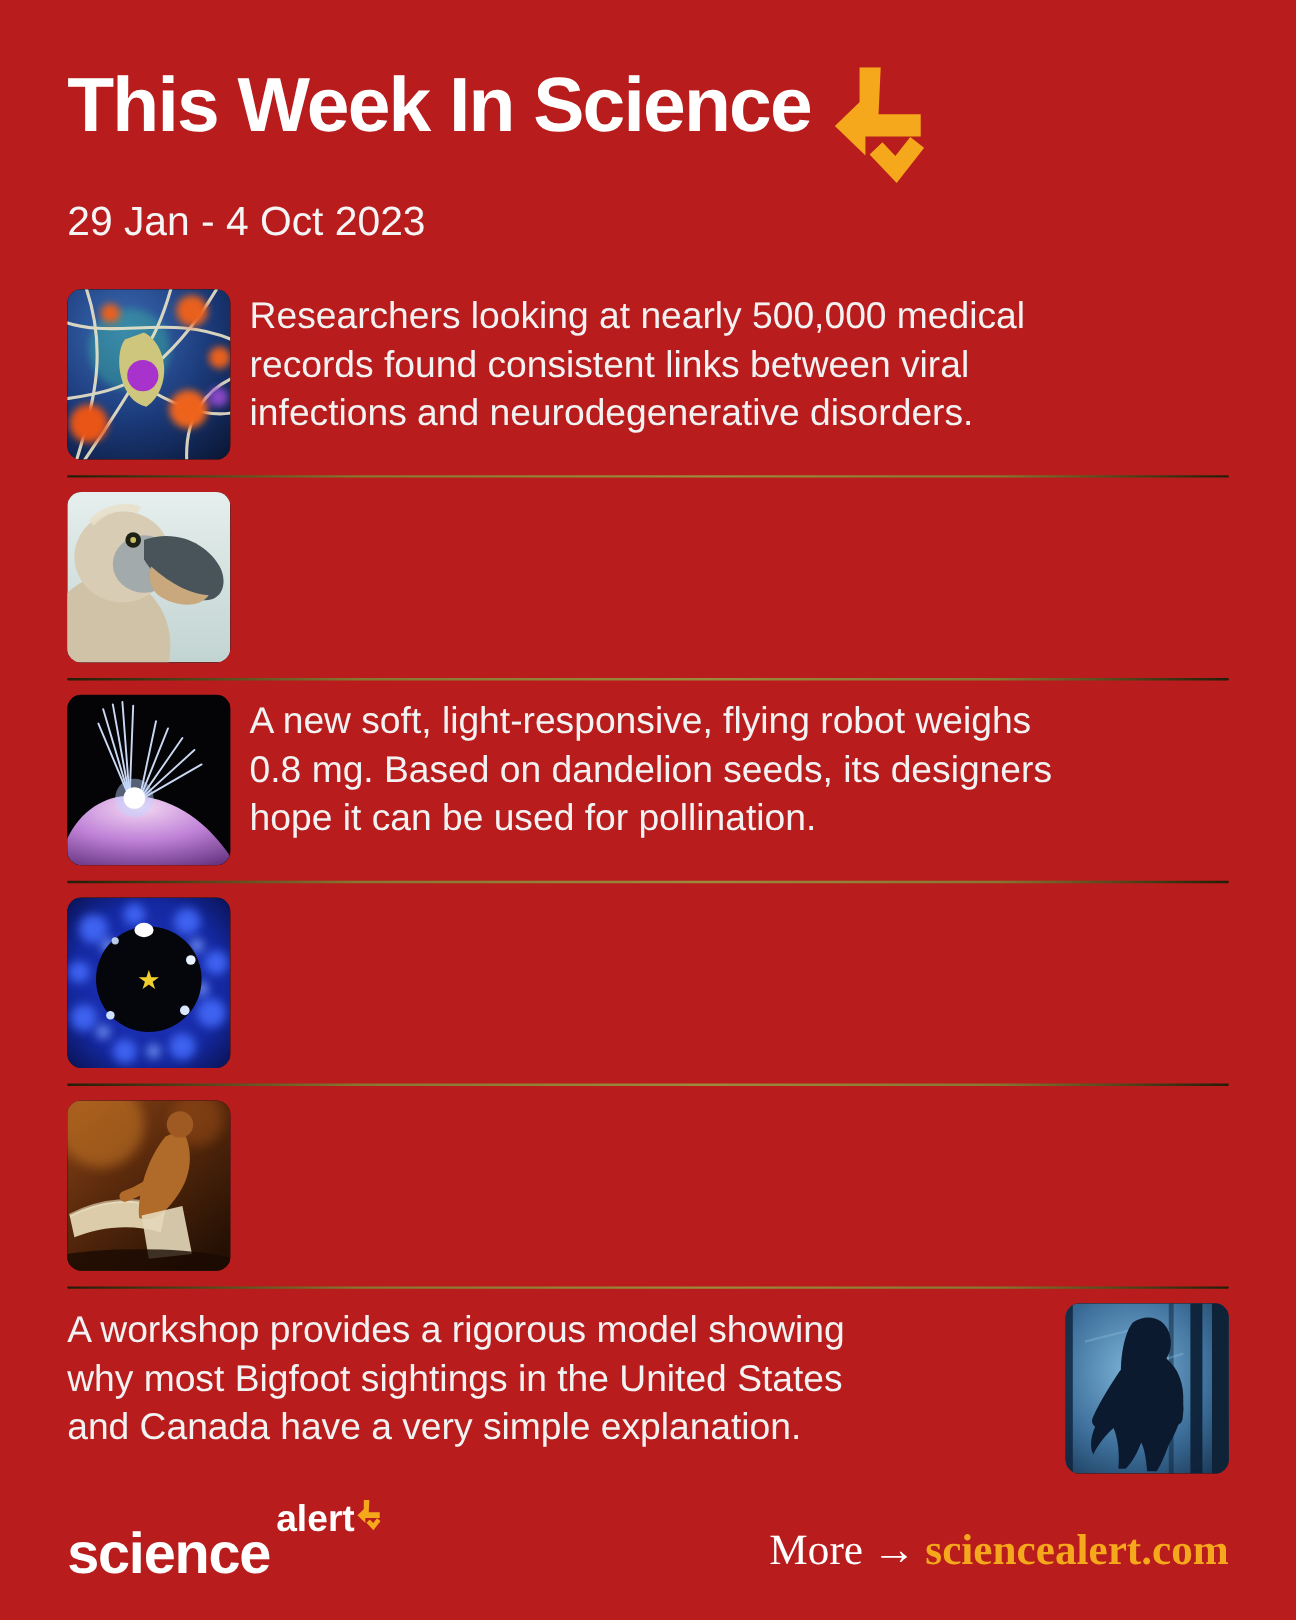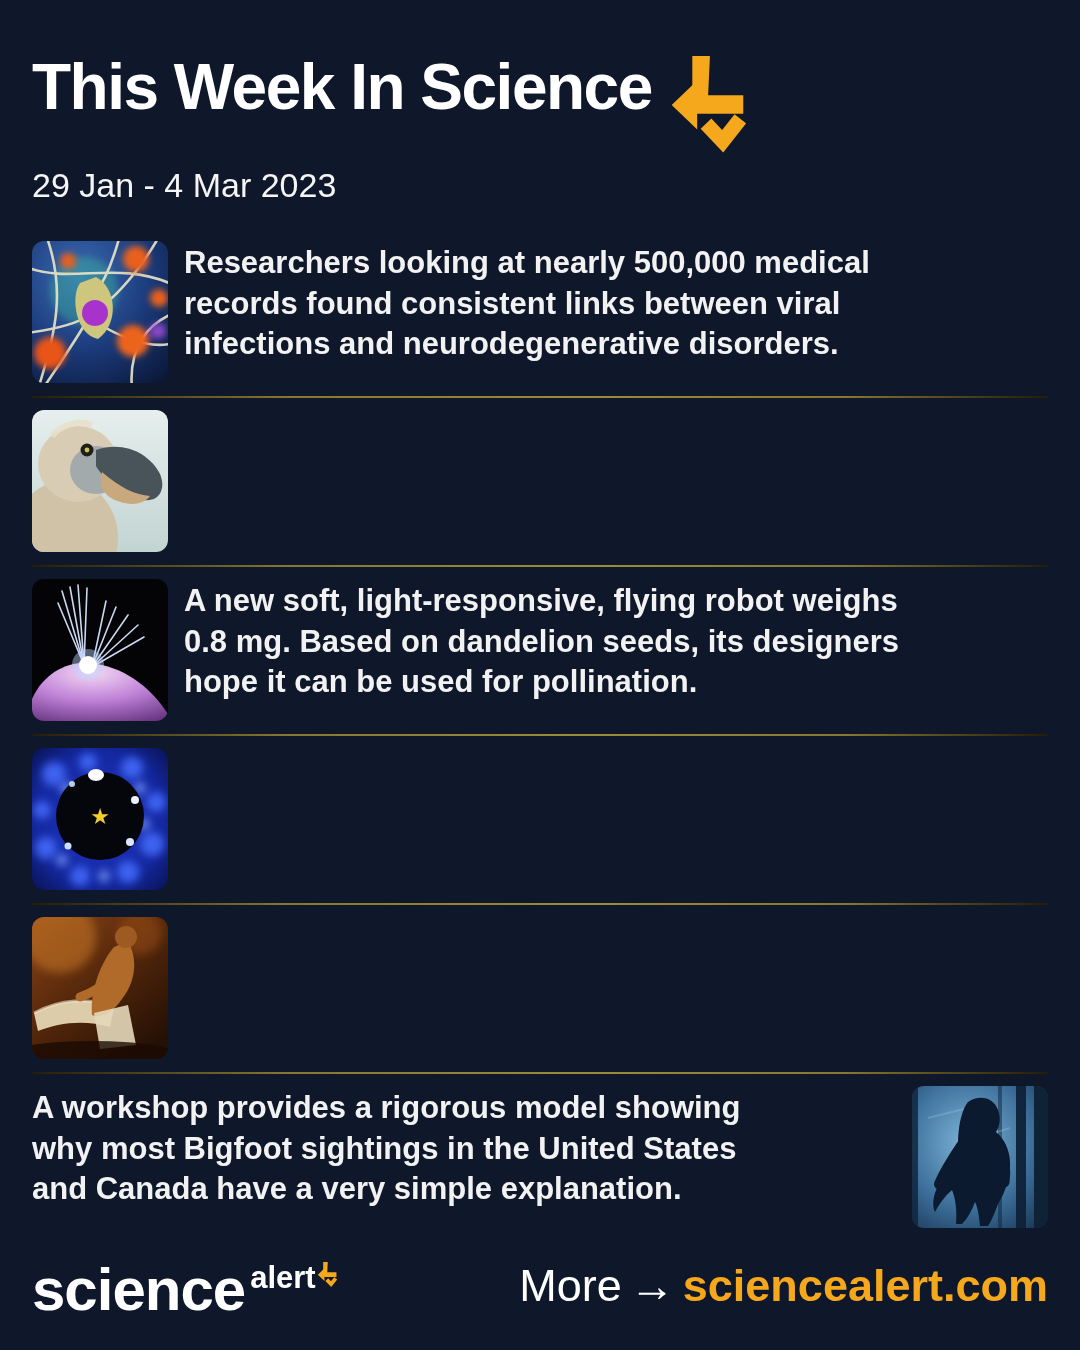--- a/index.html
+++ b/index.html
@@ -1,22 +1,22 @@
 <!DOCTYPE html>
 <html><head>
 <meta charset="utf-8">
 <style>
   * { margin:0; padding:0; box-sizing:border-box; }
   html,body { background:#000; }
   .canvas {
     width:1080px; height:1350px;
-    background:#0f172a;
+    background:#b91c1c;
     font-family:"Liberation Sans", sans-serif;
     color:#f2f2f2;
-    padding:0 32px;
+    padding:0 56px;
     display:flex; flex-direction:column;
     overflow:hidden;
     position:relative;
   }
   
   .header { margin-top:54px; }
   .title-row { display:flex; align-items:flex-start; gap:16px; }
   .page-title {
     font-size:64px; font-weight:700; letter-spacing:-1.5px;
     color:#ffffff; line-height:1.05; white-space:nowrap;
@@ -27,44 +27,44 @@
   .items { margin-top:34px; display:flex; flex-direction:column; }
   .item { display:flex; gap:16px; align-items:flex-start; padding:12px 0 13px; }
   .item.first { padding-top:2px; }
   .thumb {
     width:136px; height:142px; flex:none;
     border-radius:12px; overflow:hidden;
     background:#111;
   }
   .thumb svg { width:100%; height:100%; display:block; }
   .item-text {
-    font-size:31px; line-height:1.31; font-weight:700;
+    font-size:31px; line-height:1.31; font-weight:400;
     color:#f2f2f2; white-space:pre-line; flex:1;
     padding-top:2px;
   }
   .divider {
     height:2px; border-radius:1px;
     background:linear-gradient(90deg,#241d08 0%, #877731 25%, #9c8b3c 55%, #877731 80%, #241d08 100%);
   }
   
   .footer {
     margin-top:auto; margin-bottom:30px;
     display:flex; justify-content:space-between; align-items:flex-end;
   }
   .brand { display:flex; align-items:flex-start; }
   .brand-science {
-    font-size:60px; font-weight:800; letter-spacing:-1px;
-    color:#ffffff; line-height:1;
+    font-size:48px; font-weight:800; letter-spacing:-1px;
+    color:#ffffff; line-height:1;margin-top:24px;
   }
   .brand-alert {
     font-size:31px; font-weight:700; color:#ffffff;
     margin-left:5px; margin-top:2px; line-height:1;
   }
   .brand-arrow svg { width:20px; height:26px; display:block; margin-left:1px; margin-top:2px; }
-  .more-line { font-size:45px; color:#ffffff; padding-bottom:8px; }
+  .more-line { font-size:36px; color:#ffffff; padding-bottom:8px;font-family:Liberation Serif, serif; }
   .more-arrow { margin:0 8px 0 8px; }
   .site-link { color:#F5A81C; font-weight:700; text-decoration:none; }
 </style>
 </head>
 <body>
 
 <div class="canvas">
 
   <div class="header">
     <div class="title-row">
@@ -72,21 +72,21 @@
       <div class="logo-arrow">
         <svg viewBox="0 0 78 102" xmlns="http://www.w3.org/2000/svg">
           <g fill="#F5A81C">
             <polygon points="24,0 42,0 40,43 24,43"></polygon>
             <polygon points="3,50 29,25 29,40 76,40 76,59 29,59 29,75"></polygon>
           </g>
           <polyline points="38,69 55,87 73,64" fill="none" stroke="#F5A81C" stroke-width="15" stroke-linejoin="miter"></polyline>
         </svg>
       </div>
     </div>
-    <div class="date-range">29 Jan - 4 Mar 2023</div>
+    <div class="date-range">29 Jan - 4 Oct 2023</div>
   </div>
 
   <div class="items">
 
     <div class="item first">
       <div class="thumb">
         <svg viewBox="0 0 136 142" xmlns="http://www.w3.org/2000/svg">
           <defs>
             <radialGradient id="nbg" cx="35%" cy="25%" r="95%">
               <stop offset="0%" stop-color="#3c6cb4"></stop>

